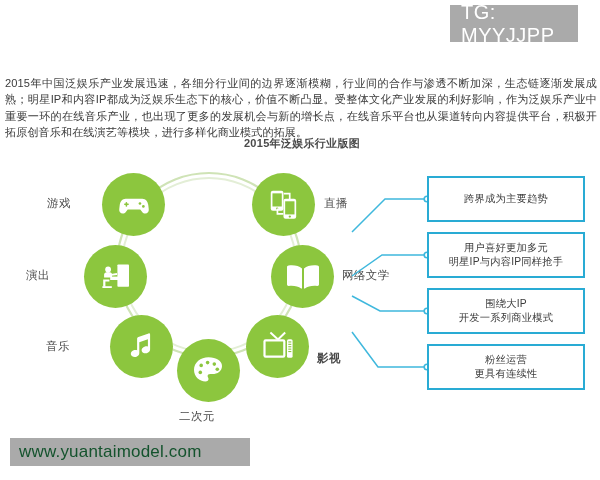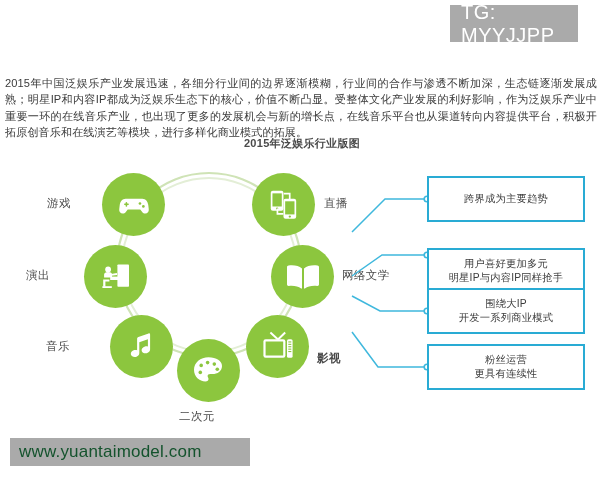--- a/index.html
+++ b/index.html
@@ -261,21 +261,21 @@
       <circle cx="427" cy="199" r="2.8"></circle>
       <circle cx="427" cy="255" r="2.8"></circle>
       <circle cx="427" cy="311" r="2.8"></circle>
       <circle cx="427" cy="367" r="2.8"></circle>
     </g>
   </svg>
 
   <div class="callout" style="top:176px;">
     <span>跨界成为主要趋势</span>
   </div>
-  <div class="callout" style="top:232px;margin-top:16px;">
+  <div class="callout" style="top:232px;">
     <span>用户喜好更加多元</span>
     <span>明星IP与内容IP同样抢手</span>
   </div>
   <div class="callout" style="top:288px;">
     <span>围绕大IP</span>
     <span>开发一系列商业模式</span>
   </div>
   <div class="callout" style="top:344px;">
     <span>粉丝运营</span>
     <span>更具有连续性</span>

